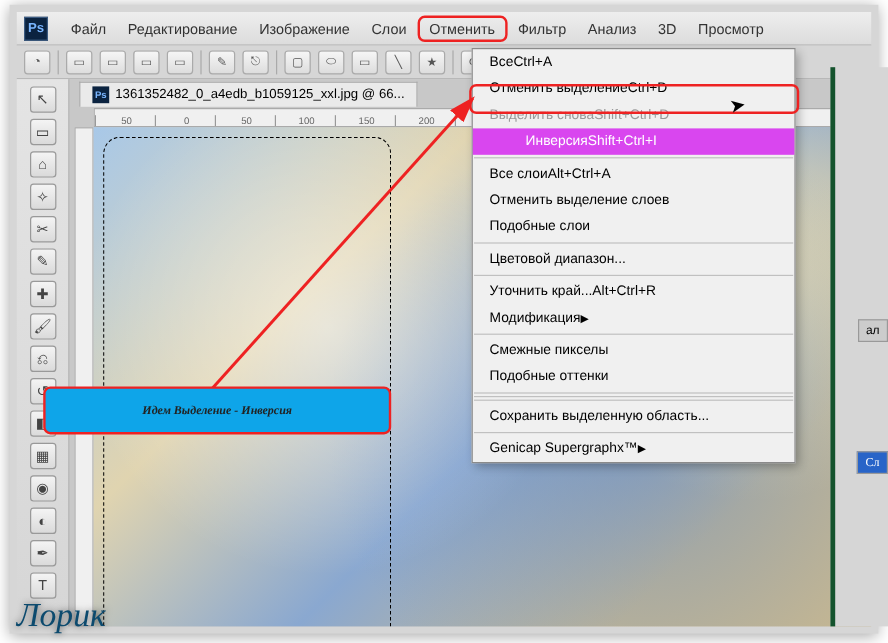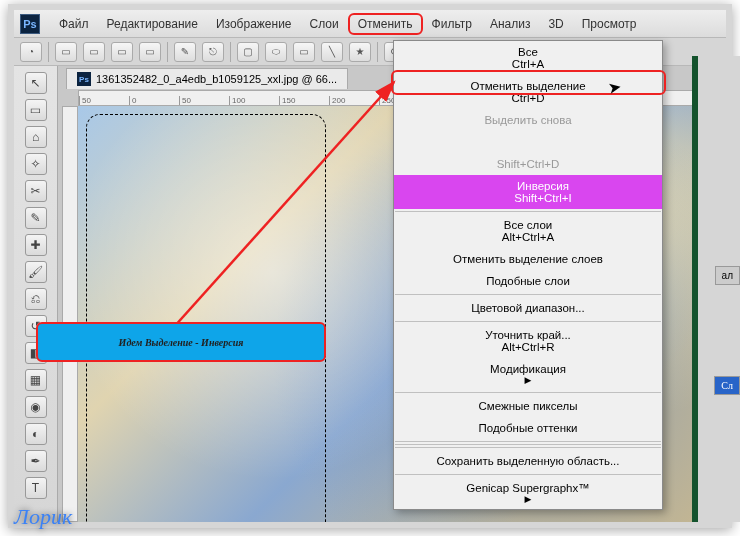--- a/index.html
+++ b/index.html
@@ -14,38 +14,38 @@
 .tbtn{width:22px;height:20px;background:linear-gradient(#f6f6f6,#ddd);border:1px solid #aaa;border-radius:3px;display:flex;align-items:center;justify-content:center;font-size:10px;color:#555;}
 .tbtn.wide{width:auto;padding:0 6px;}
 .sep{width:1px;height:20px;background:#aaa;}
 .work{display:flex;height:calc(100% - 56px);}
 .toolbox{width:44px;background:linear-gradient(#e4e4e4,#d6d6d6);border-right:1px solid #aaa;padding:6px 0;display:flex;flex-direction:column;align-items:center;gap:5px;}
 .tool{width:22px;height:22px;background:linear-gradient(#f4f4f4,#dadada);border:1px solid #999;border-radius:3px;display:flex;align-items:center;justify-content:center;font-size:12px;color:#444;}
 .canvas-area{flex:1;background:#c8c8c8;position:relative;}
 .doc-tab{position:absolute;top:2px;left:8px;background:#eaeaea;border:1px solid #aaa;border-bottom:none;font-size:11px;padding:3px 10px;display:flex;align-items:center;gap:5px;}
 .doc-tab .picn{width:14px;height:14px;background:#0b2340;color:#7ab6ff;font-size:8px;font-weight:bold;display:flex;align-items:center;justify-content:center;}
 .ruler-h{position:absolute;top:24px;left:20px;right:0;height:16px;background:#f0f0f0;border:1px solid #aaa;font-size:8px;color:#666;display:flex;align-items:flex-end;overflow:hidden;}
-.ruler-h span{flex:none;width:50px;border-left:1px solid #999;padding-left:2px;}
+.ruler-h span{flex:none;width:50px;border-left:1px solid #999;padding-left:2px;text-align:center;}
 .ruler-v{position:absolute;top:40px;left:4px;width:16px;bottom:0;background:#f0f0f0;border:1px solid #aaa;}
 .canvas{position:absolute;top:40px;left:20px;right:0;bottom:0;background:linear-gradient(135deg,#a8c8e8,#e0d4b0 30%,#8aa8d0 55%,#c8b890 80%);overflow:hidden;}
 .canvas::before{content:"";position:absolute;inset:0;background:radial-gradient(circle at 30% 40%,rgba(255,255,255,0.5),transparent 40%),radial-gradient(circle at 70% 60%,rgba(100,140,200,0.6),transparent 50%),radial-gradient(circle at 85% 30%,#f0e0b0,transparent 30%);}
 .sel-border{position:absolute;top:8px;left:8px;width:240px;height:430px;border:1px dashed #000;border-radius:14px;}
 .dropdown{position:absolute;top:40px;left:393px;width:270px;background:#f0f0f0;border:1px solid #8a8a8a;box-shadow:3px 3px 8px rgba(0,0,0,0.3);font-size:11.5px;z-index:50;}
-.dd-row{display:flex;align-items:center;padding:5px 14px;cursor:default;position:relative;flex-direction:column;}
-.dd-row.disabled{color:#999;gap:32px;}
+.dd-row{display:flex;align-items:center;padding:5px 14px;cursor:default;position:relative;}
+.dd-row.disabled{color:#999;}
 .dd-row.hl{background:#d946ef;color:#fff;padding-left:44px;}
 .dd-hr{height:1px;background:#c0c0c0;margin:2px 1px;}
 .dd-row .arrow{font-size:9px;}
 .hl-box{position:absolute;border:2px solid #e22;border-radius:6px;pointer-events:none;z-index:60;}
 .hl-inv{top:70px;left:391px;width:275px;height:25px;}
 .cursor{position:absolute;top:78px;left:608px;z-index:70;font-size:16px;color:#000;transform:rotate(-10deg);}
 .red-arrow{position:absolute;z-index:55;pointer-events:none;}
 .callout{position:absolute;top:322px;left:36px;width:290px;height:40px;background:#0ea5e9;border:2px solid #e22;border-radius:6px;z-index:56;display:flex;align-items:center;justify-content:center;font-style:italic;font-weight:bold;font-size:10px;color:#222;font-family:Georgia,serif;}
-.watermark{position:absolute;bottom:6px;left:14px;font-size:22px;color:#3b82f6;font-style:italic;text-shadow:0 0 6px rgba(0,0,0,0.6);font-family:Georgia,serif;z-index:80;}
-.right-crop{position:absolute;top:56px;right:0;width:48px;bottom:14px;background:#d6d6d6;border-left:6px solid #14532d;z-index:45;}
+.watermark{position:absolute;bottom:6px;left:14px;font-size:28px;color:#0c4a6e;font-style:italic;text-shadow:0 0 6px rgba(0,0,0,0.6);font-family:Georgia,serif;z-index:80;}
+.right-crop{position:absolute;top:56px;right:0;width:48px;bottom:14px;background:#d6d6d6;border-left:4px solid #14532d;z-index:45;}
 .right-crop .ptab{position:absolute;top:210px;right:0;font-size:10px;background:#ccc;padding:3px 6px;border:1px solid #999;}
 .right-crop .ptab2{top:320px;background:#2864c8;color:#fff;font-family:Liberation Serif, serif;}
 </style>
 </head>
 <body>
 
 <div class="shadow-frame"></div>
 <div class="inner">
   <div class="menubar">
     <div class="ps-logo">Ps</div>

